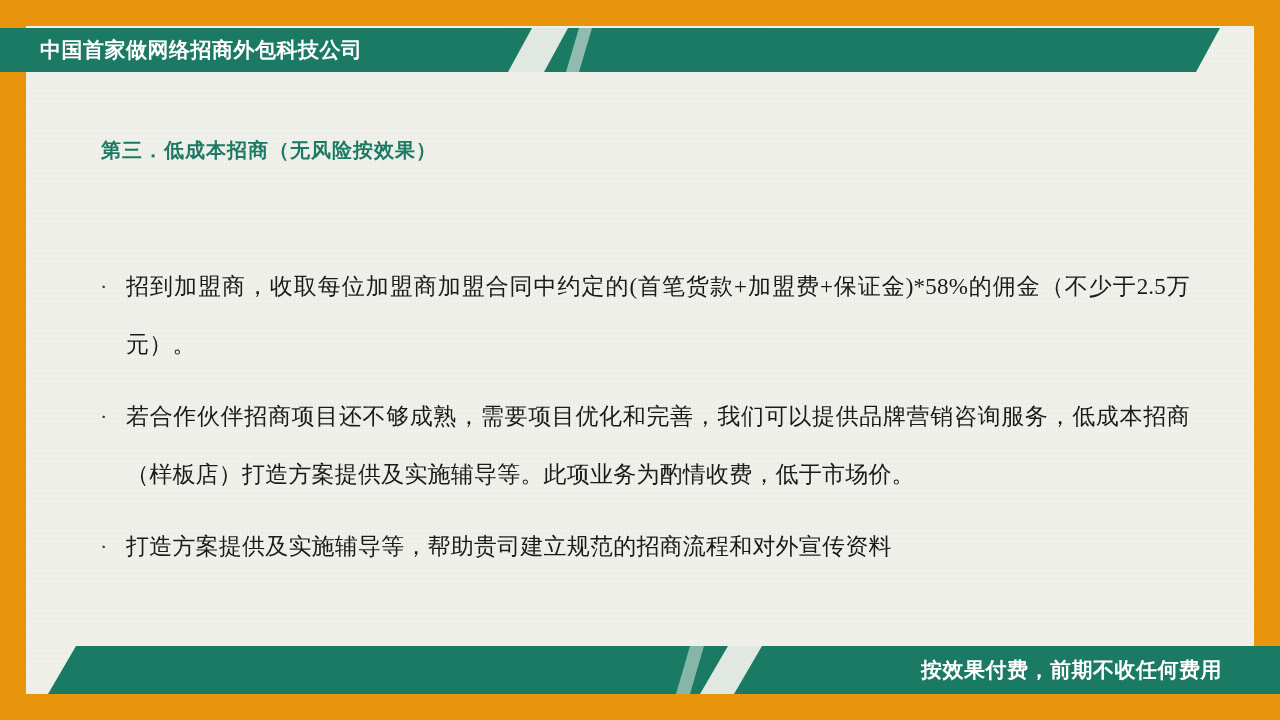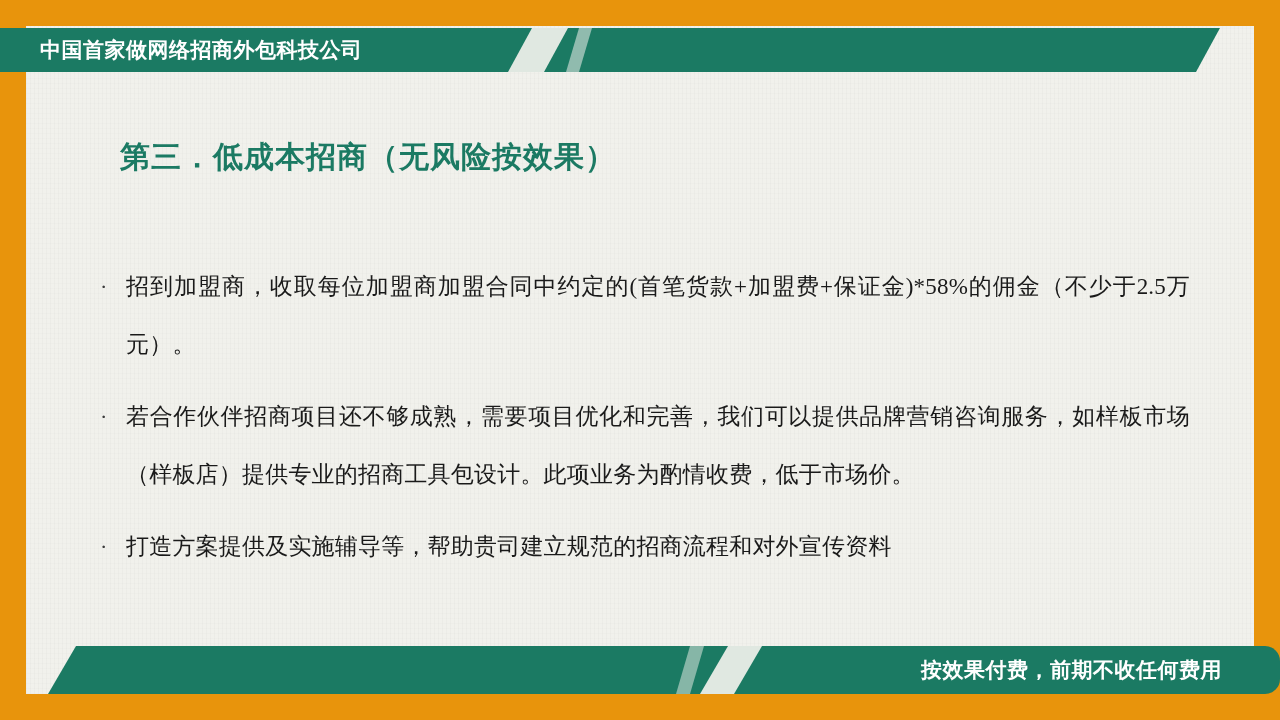--- a/index.html
+++ b/index.html
@@ -82,23 +82,23 @@
     color: #ffffff;
     font-size: 21px;
     font-weight: bold;
     letter-spacing: 0.5px;
     white-space: nowrap;
   }
 
   
   .slide-heading {
     position: absolute;
-    left: 120px;
+    left: 101px;
     top: 137px;
-    font-size: 30px;
+    font-size: 20px;
     font-weight: bold;
     color: #1b7a63;
     letter-spacing: 1px;
     white-space: nowrap;
   }
 
   
   .bullets {
     position: absolute;
     left: 100px;
@@ -130,21 +130,20 @@
   }
 
   
   .bottom-banner {
     position: absolute;
     left: 0;
     bottom: 26px;
     width: 1280px;
     height: 48px;
     overflow: hidden;
-    border-radius: 15px;
   }
   .bottom-bar-main {
     position: absolute;
     right: 0;
     top: 0;
     width: 1232px;
     height: 48px;
     background: #1b7a63;
     clip-path: polygon(28px 0, 1232px 0, 1232px 48px, 0 48px);
   }
@@ -199,21 +198,21 @@
 
   <div class="bullets">
 
     <div class="bullet-item">
       <span class="bullet-mark">·</span>
       <span class="bullet-text">招到加盟商，收取每位加盟商加盟合同中约定的(首笔货款+加盟费+保证金)*58%的佣金（不少于2.5万元）。</span>
     </div>
 
     <div class="bullet-item">
       <span class="bullet-mark">·</span>
-      <span class="bullet-text">若合作伙伴招商项目还不够成熟，需要项目优化和完善，我们可以提供品牌营销咨询服务，如样板市场（样板店）提供专业的招商工具包设计。此项业务为酌情收费，低于市场价。</span>
+      <span class="bullet-text">若合作伙伴招商项目还不够成熟，需要项目优化和完善，我们可以提供品牌营销咨询服务，低成本招商（样板店）打造方案提供及实施辅导等。此项业务为酌情收费，低于市场价。</span>
     </div>
 
     <div class="bullet-item">
       <span class="bullet-mark">·</span>
       <span class="bullet-text">打造方案提供及实施辅导等，帮助贵司建立规范的招商流程和对外宣传资料</span>
     </div>
 
   </div>
 
   <div class="bottom-banner">

